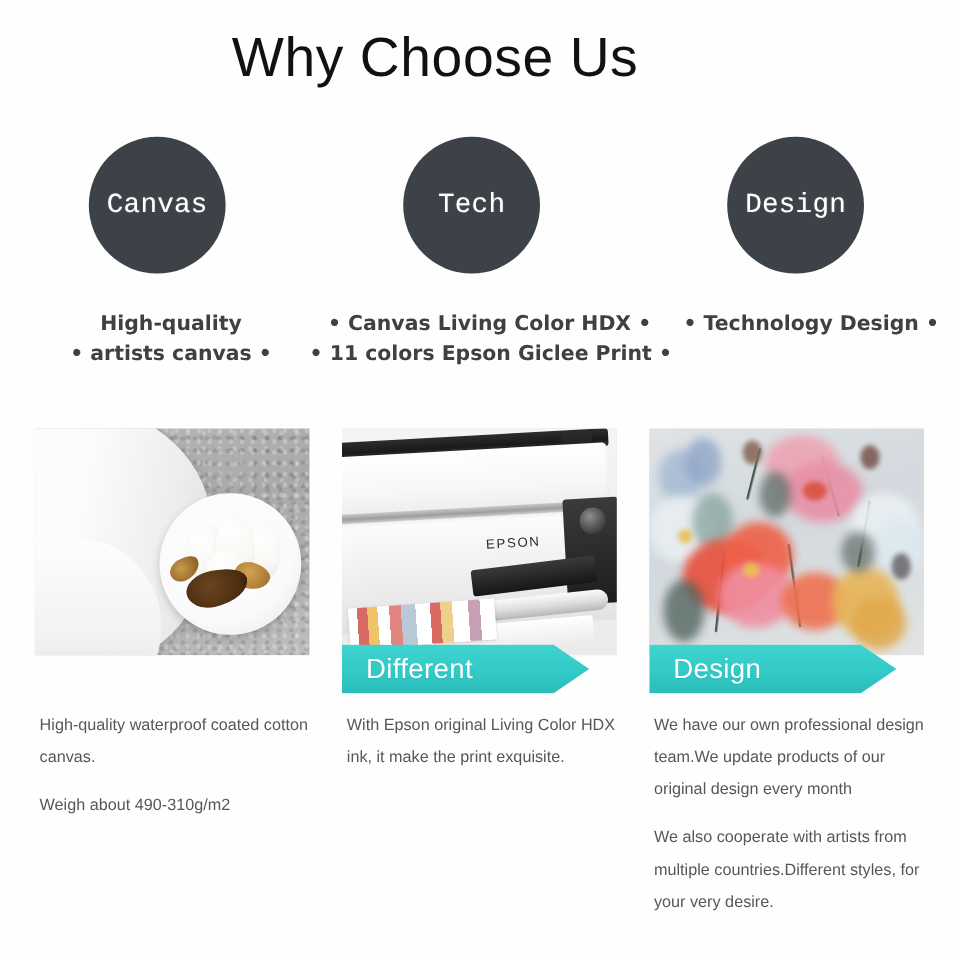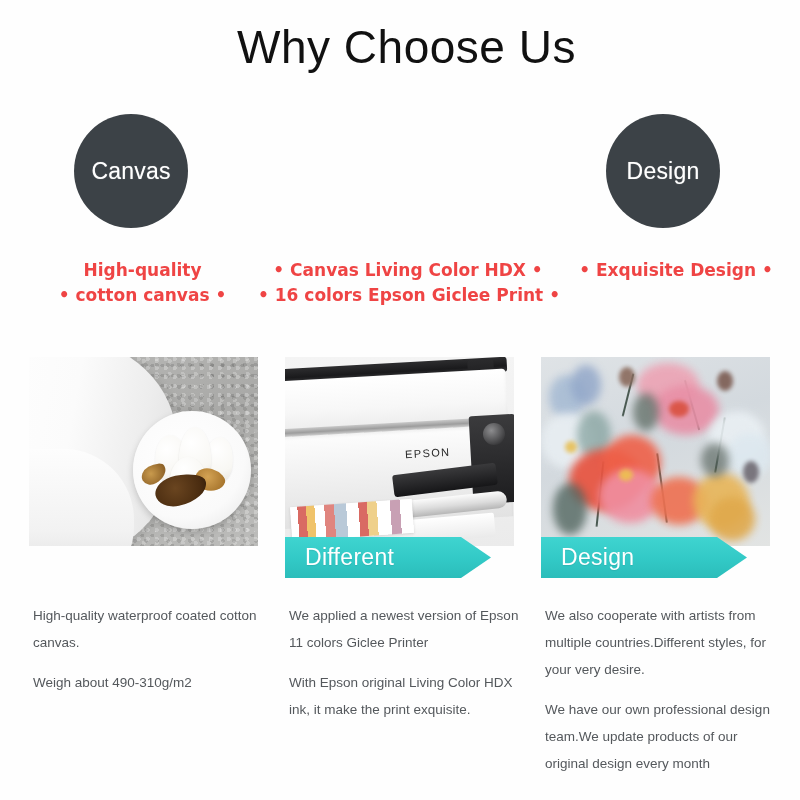--- a/index.html
+++ b/index.html
@@ -27,30 +27,30 @@
     position: absolute;
     top: 20px;
     left: 0;
     width: 725px;
     text-align: center;
     font-size: 46px;
     font-weight: 400;
     letter-spacing: 0.5px;
     color: #111111;
     font-family: "Liberation Sans", sans-serif;
-    margin-left: 44px;
   }
 
   
   .circle-row {
     position: absolute;
     top: 114px;
     left: 0;
     width: 645px;
     height: 116px;
+    font-family: Liberation Mono, monospace;
   }
   .circle {
     position: absolute;
     width: 114px;
     height: 114px;
     border-radius: 50%;
     background: #3c4247;
     display: flex;
     align-items: center;
     justify-content: center;
@@ -73,21 +73,21 @@
     left: 0;
     width: 800px;
     height: 70px;
   }
   .caption {
     position: absolute;
     text-align: center;
     font-family: "DejaVu Sans", sans-serif;
     font-weight: bold;
     font-size: 17px;
-    color: #ef4444;
+    color: #404040;
     line-height: 25px;
   }
   .caption-1 { left: 20px;  width: 245px; }
   .caption-2 { left: 258px; width: 300px; }
   .caption-3 { left: 556px; width: 240px; }
   .caption-line { display: block; white-space: nowrap; }
 
   
   .cols {
     position: absolute;
@@ -301,50 +301,53 @@
   .body-text {
     position: absolute;
     top: 233px;
     left: 4px;
     width: 232px;
     font-family: "Liberation Sans", sans-serif;
     font-size: 13.5px;
     line-height: 27px;
     color: #54585c;
   }
-  .para { margin: 12px 0 13px 0; }
+  .para { margin: 0 0 13px 0; }
   .para:last-child { margin-bottom: 0; }
 </style>
 </head>
 <body>
 
 <div class="page">
 
   <div class="title">Why Choose Us</div>
 
   <div class="circle-row">
     <div class="circle circle-1">
       <span class="circle-label">Canvas</span>
     </div>
+    <div class="circle circle-2">
+      <span class="circle-label">Tech</span>
+    </div>
     <div class="circle circle-3">
       <span class="circle-label">Design</span>
     </div>
   </div>
 
   <div class="captions">
     <div class="caption caption-1">
       <span class="caption-line">High-quality</span>
-      <span class="caption-line">• cotton canvas •</span>
+      <span class="caption-line">• artists canvas •</span>
     </div>
     <div class="caption caption-2">
       <span class="caption-line">• Canvas Living Color HDX •</span>
-      <span class="caption-line">• 16 colors Epson Giclee Print •</span>
+      <span class="caption-line">• 11 colors Epson Giclee Print •</span>
     </div>
     <div class="caption caption-3">
-      <span class="caption-line">• Exquisite Design •</span>
+      <span class="caption-line">• Technology Design •</span>
     </div>
   </div>
 
   <div class="cols">
 
     <div class="col col-1">
       <div class="photo">
         <div class="ph-bg-gray"></div>
         <div class="ph-roll"></div>
         <div class="ph-roll2"></div>
@@ -376,21 +379,20 @@
         <div class="pr-arm"></div>
         <div class="pr-paper"></div>
         <div class="pr-roller"></div>
         <div class="pr-print"></div>
         <div class="pr-epson">EPSON</div>
       </div>
       <div class="banner">
         <span class="banner-label">Different</span>
       </div>
       <div class="body-text">
-        <p class="para">We applied a newest version of Epson 11 colors Giclee Printer</p>
         <p class="para">With Epson original Living Color HDX ink, it make the print exquisite.</p>
       </div>
     </div>
 
     <div class="col col-3">
       <div class="photo">
         <div class="ph3-bg"></div>
 
         <div class="stem" style="left:86px;top:16px;width:2px;height:44px;transform:rotate(14deg);"></div>
         <div class="stem" style="left:150px;top:22px;width:2px;height:52px;transform:rotate(-16deg);"></div>
@@ -424,19 +426,19 @@
         <div class="bl" style="left:92px;top:36px;width:26px;height:38px;background:#55635a;opacity:0.7;"></div>
         <div class="bl" style="left:160px;top:86px;width:28px;height:34px;background:#4e5b54;opacity:0.62;"></div>
         <div class="bl bl-sharp" style="left:78px;top:10px;width:16px;height:20px;background:#8a6a5c;"></div>
         <div class="bl bl-sharp" style="left:176px;top:14px;width:16px;height:20px;background:#7c5c52;"></div>
         <div class="bl bl-sharp" style="left:202px;top:104px;width:16px;height:22px;background:#6f6a72;"></div>
       </div>
       <div class="banner">
         <span class="banner-label">Design</span>
       </div>
       <div class="body-text">
+        <p class="para">We have our own professional design team.We update products of our original design every month</p>
         <p class="para">We also cooperate with artists from multiple countries.Different styles, for your very desire.</p>
-        <p class="para">We have our own professional design team.We update products of our original design every month</p>
       </div>
     </div>
 
   </div>
 </div>
 
 </body></html>

